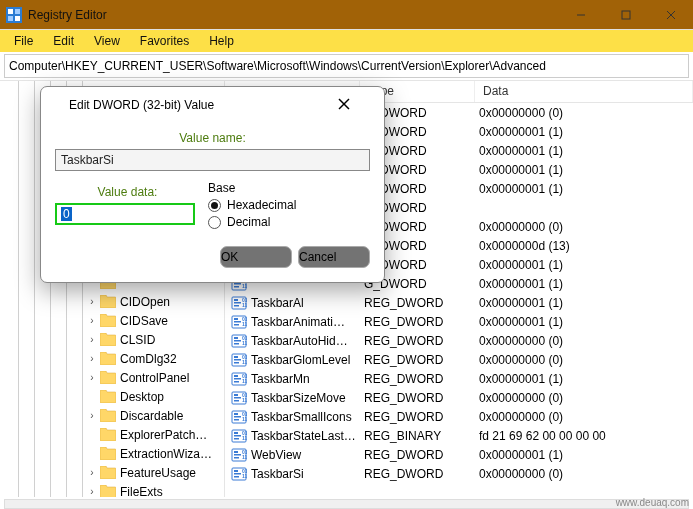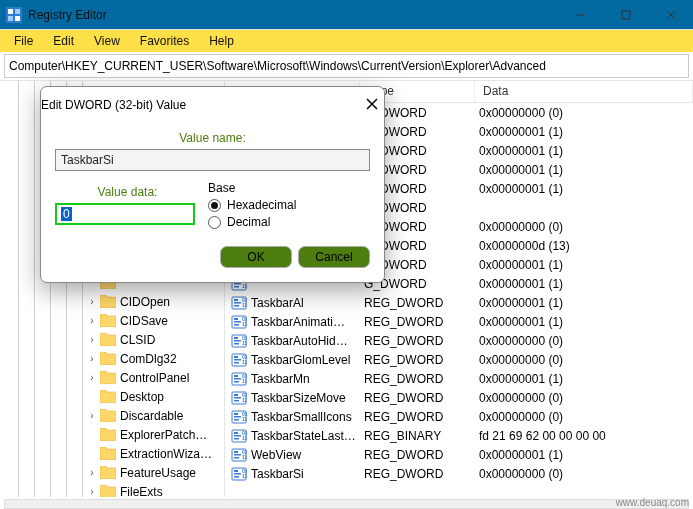--- a/index.html
+++ b/index.html
@@ -1,19 +1,19 @@
 <!DOCTYPE html>
 <html><head>
 <meta charset="utf-8">
 <style>
   * { box-sizing: border-box; margin: 0; padding: 0; font-family: "Segoe UI", Tahoma, sans-serif; }
   body { background: #fff; width: 693px; height: 509px; overflow: hidden; position: relative; }
 
   
-  .titlebar { display: flex; align-items: center; height: 30px; border-bottom: 1px solid #e0e0e0; padding-left: 6px; background: #0369a1; }
+  .titlebar { display: flex; align-items: center; height: 30px; border-bottom: 1px solid #e0e0e0; padding-left: 6px; background: #a16207; }
   .titlebar .app-icon { width: 16px; height: 16px; margin-right: 6px; }
   .titlebar .title { font-size: 12px; color: #111; flex: 1; }
   .titlebar .winbtn { width: 45px; height: 30px; display: flex; align-items: center; justify-content: center; color: #333; font-size: 10px; }
   .titlebar .winbtn svg { width: 10px; height: 10px; }
 
   
   .menubar { display: flex; height: 22px; align-items: center; padding-left: 4px; font-size: 12px; color: #111; background: #fde047; }
   .menubar .menu { padding: 2px 10px; }
 
   
@@ -35,37 +35,37 @@
   .col-type { width: 115px; }
   .col-data { flex: 1; }
   .list-body .row { display: flex; height: 19px; align-items: center; }
   .list-body .row .ic { width: 16px; height: 16px; margin-left: 6px; margin-right: 4px; display:flex;align-items:center;justify-content:center; }
   .list-body .row .c-name { width: 113px; overflow: hidden; text-overflow: ellipsis; white-space: nowrap; }
   .list-body .row .c-type { width: 115px; }
   .list-body .row .c-data { flex: 1; }
 
   
   .dialog { position: absolute; left: 40px; top: 86px; width: 345px; background: #fff; border: 1px solid #888; border-radius: 7px; box-shadow: 0 8px 24px rgba(0,0,0,0.35); font-size: 12px; }
-  .dialog .dhead { display: flex; align-items: center; padding: 8px 0; }
+  .dialog .dhead { display: flex; align-items: center; padding: 8px 28px; }
   .dialog .dtitle { flex:1; font-size: 12px; }
   .dialog .dclose { font-size: 14px; font-weight: bold; color: #111; padding: 2px 6px; }
   .dialog .dbody { padding: 4px 14px 14px 14px; }
   .dialog .lbl { color: #4d7c0f; margin-top: 4px; margin-bottom: 4px; text-align: center; }
   .dialog .val-name { border: 1px solid #888; background: #f4f4f4; padding: 3px 5px; width: 100%; color: #222; }
   .dialog .row2 { display: flex; margin-top: 10px; gap: 8px; }
   .dialog .row2 .left { width: 145px; }
   .dialog .row2 .right { flex: 1; }
   .dialog .val-data { border: 2px solid #16c916; padding: 2px 4px; width: 140px; height: 22px; display:flex; align-items:center; }
   .dialog .val-data span { background: #0a64c8; color: #fff; padding: 0 2px; min-width: 8px; display:inline-block; font-size:12px; }
   .dialog .grp { margin-bottom: 2px; }
   .dialog .radio { display: flex; align-items: center; margin: 3px 0; }
   .dialog .radio .r { width: 13px; height: 13px; border: 1px solid #555; border-radius: 50%; margin-right: 6px; display:flex;align-items:center;justify-content:center; }
   .dialog .radio .r.checked::after { content:''; width:7px; height:7px; background:#111; border-radius:50%; }
   .dialog .btns { display: flex; justify-content: flex-end; margin-top: 14px; gap: 6px; }
-  .dialog .btn { border: 1px solid #aaa; background: #4d7c0f; padding: 3px 0; width: 72px; text-align: center; border-radius: 7px; font-size: 12px; }
+  .dialog .btn { border: 1px solid #aaa; background: #737373; padding: 3px 0; width: 72px; border-radius: 7px; font-size: 12px; }
 
   .watermark { position: absolute; right: 4px; bottom: 1px; font-size: 10px; color: #888; }
   .scrollbar-h { position:absolute; bottom:0; left:4px; right:4px; height:10px; background:#f0f0f0; border:1px solid #ddd;}
 </style>
 </head>
 <body>
 
 <div class="titlebar">
   <span class="app-icon">
     <svg viewBox="0 0 16 16">

